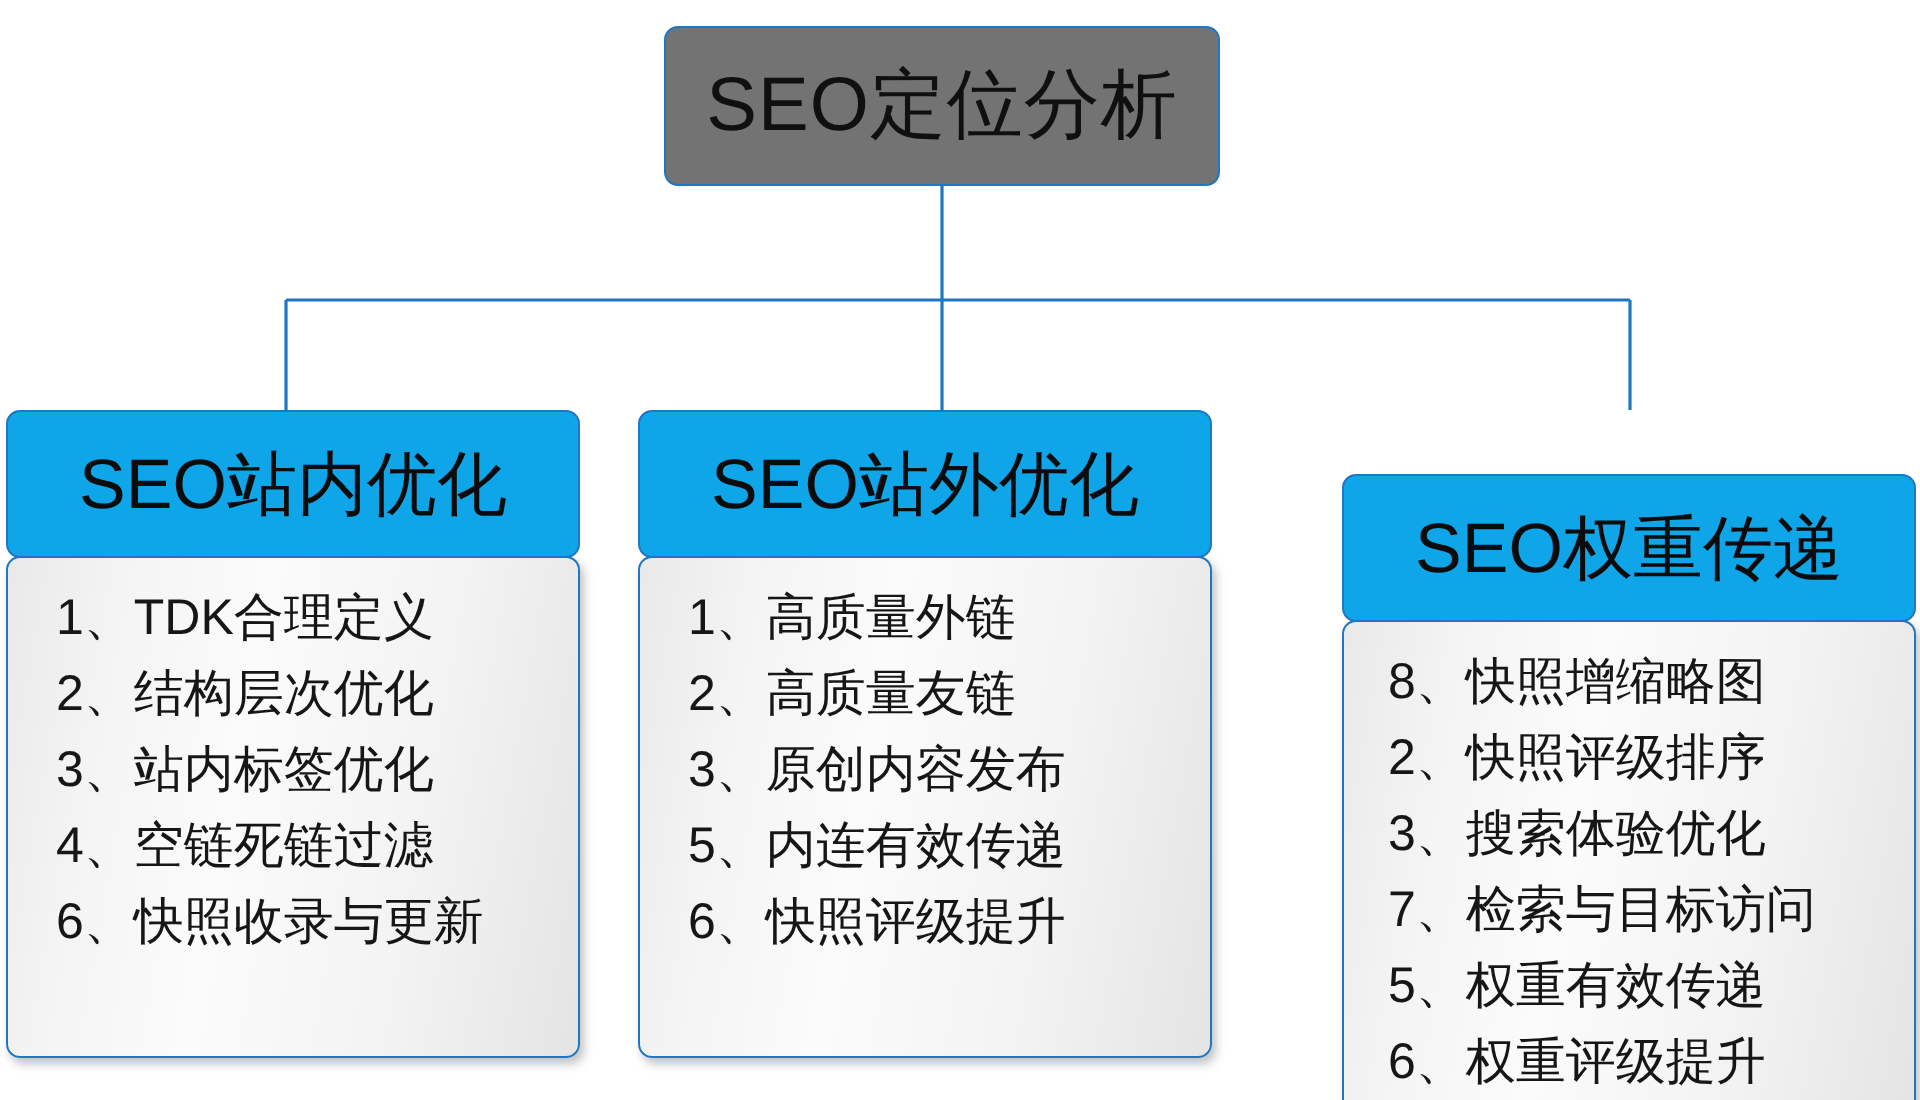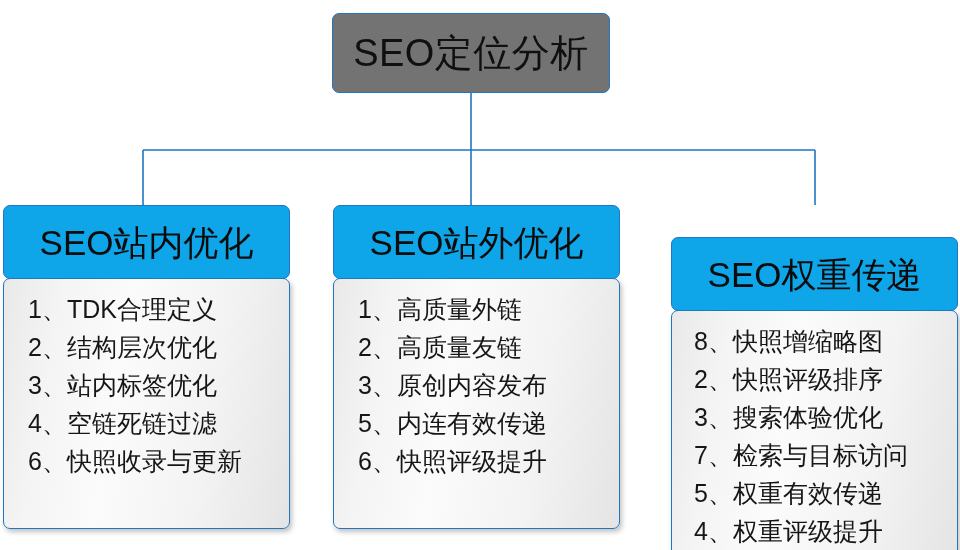--- a/index.html
+++ b/index.html
@@ -53,21 +53,21 @@
     white-space: nowrap;
   }
 
   
   .column {
     position: absolute;
     top: 205px;
     width: 287px;
   }
   .column.col-1 { left: 3px; }
-  .column.col-2 { left: 333px; }
+  .column.col-2 { left: 319px; }
   .column.col-3 { left: 671px; margin-top: 32px; }
 
   .col-header {
     box-sizing: border-box;
     height: 74px;
     border: 1.4px solid #1f76c2;
     border-radius: 7px;
     background: #0ea5e9;
     display: flex;
     align-items: center;
@@ -159,17 +159,17 @@
   <div class="column col-3">
     <div class="col-header">
       <span class="col-header-title">SEO权重传递</span>
     </div>
     <div class="col-list">
       <div class="list-item">8、快照增缩略图</div>
       <div class="list-item">2、快照评级排序</div>
       <div class="list-item">3、搜索体验优化</div>
       <div class="list-item">7、检索与目标访问</div>
       <div class="list-item">5、权重有效传递</div>
-      <div class="list-item">4、权重评级提升</div>
+      <div class="list-item">6、权重评级提升</div>
     </div>
   </div>
 
 </div>
 
 </body></html>

